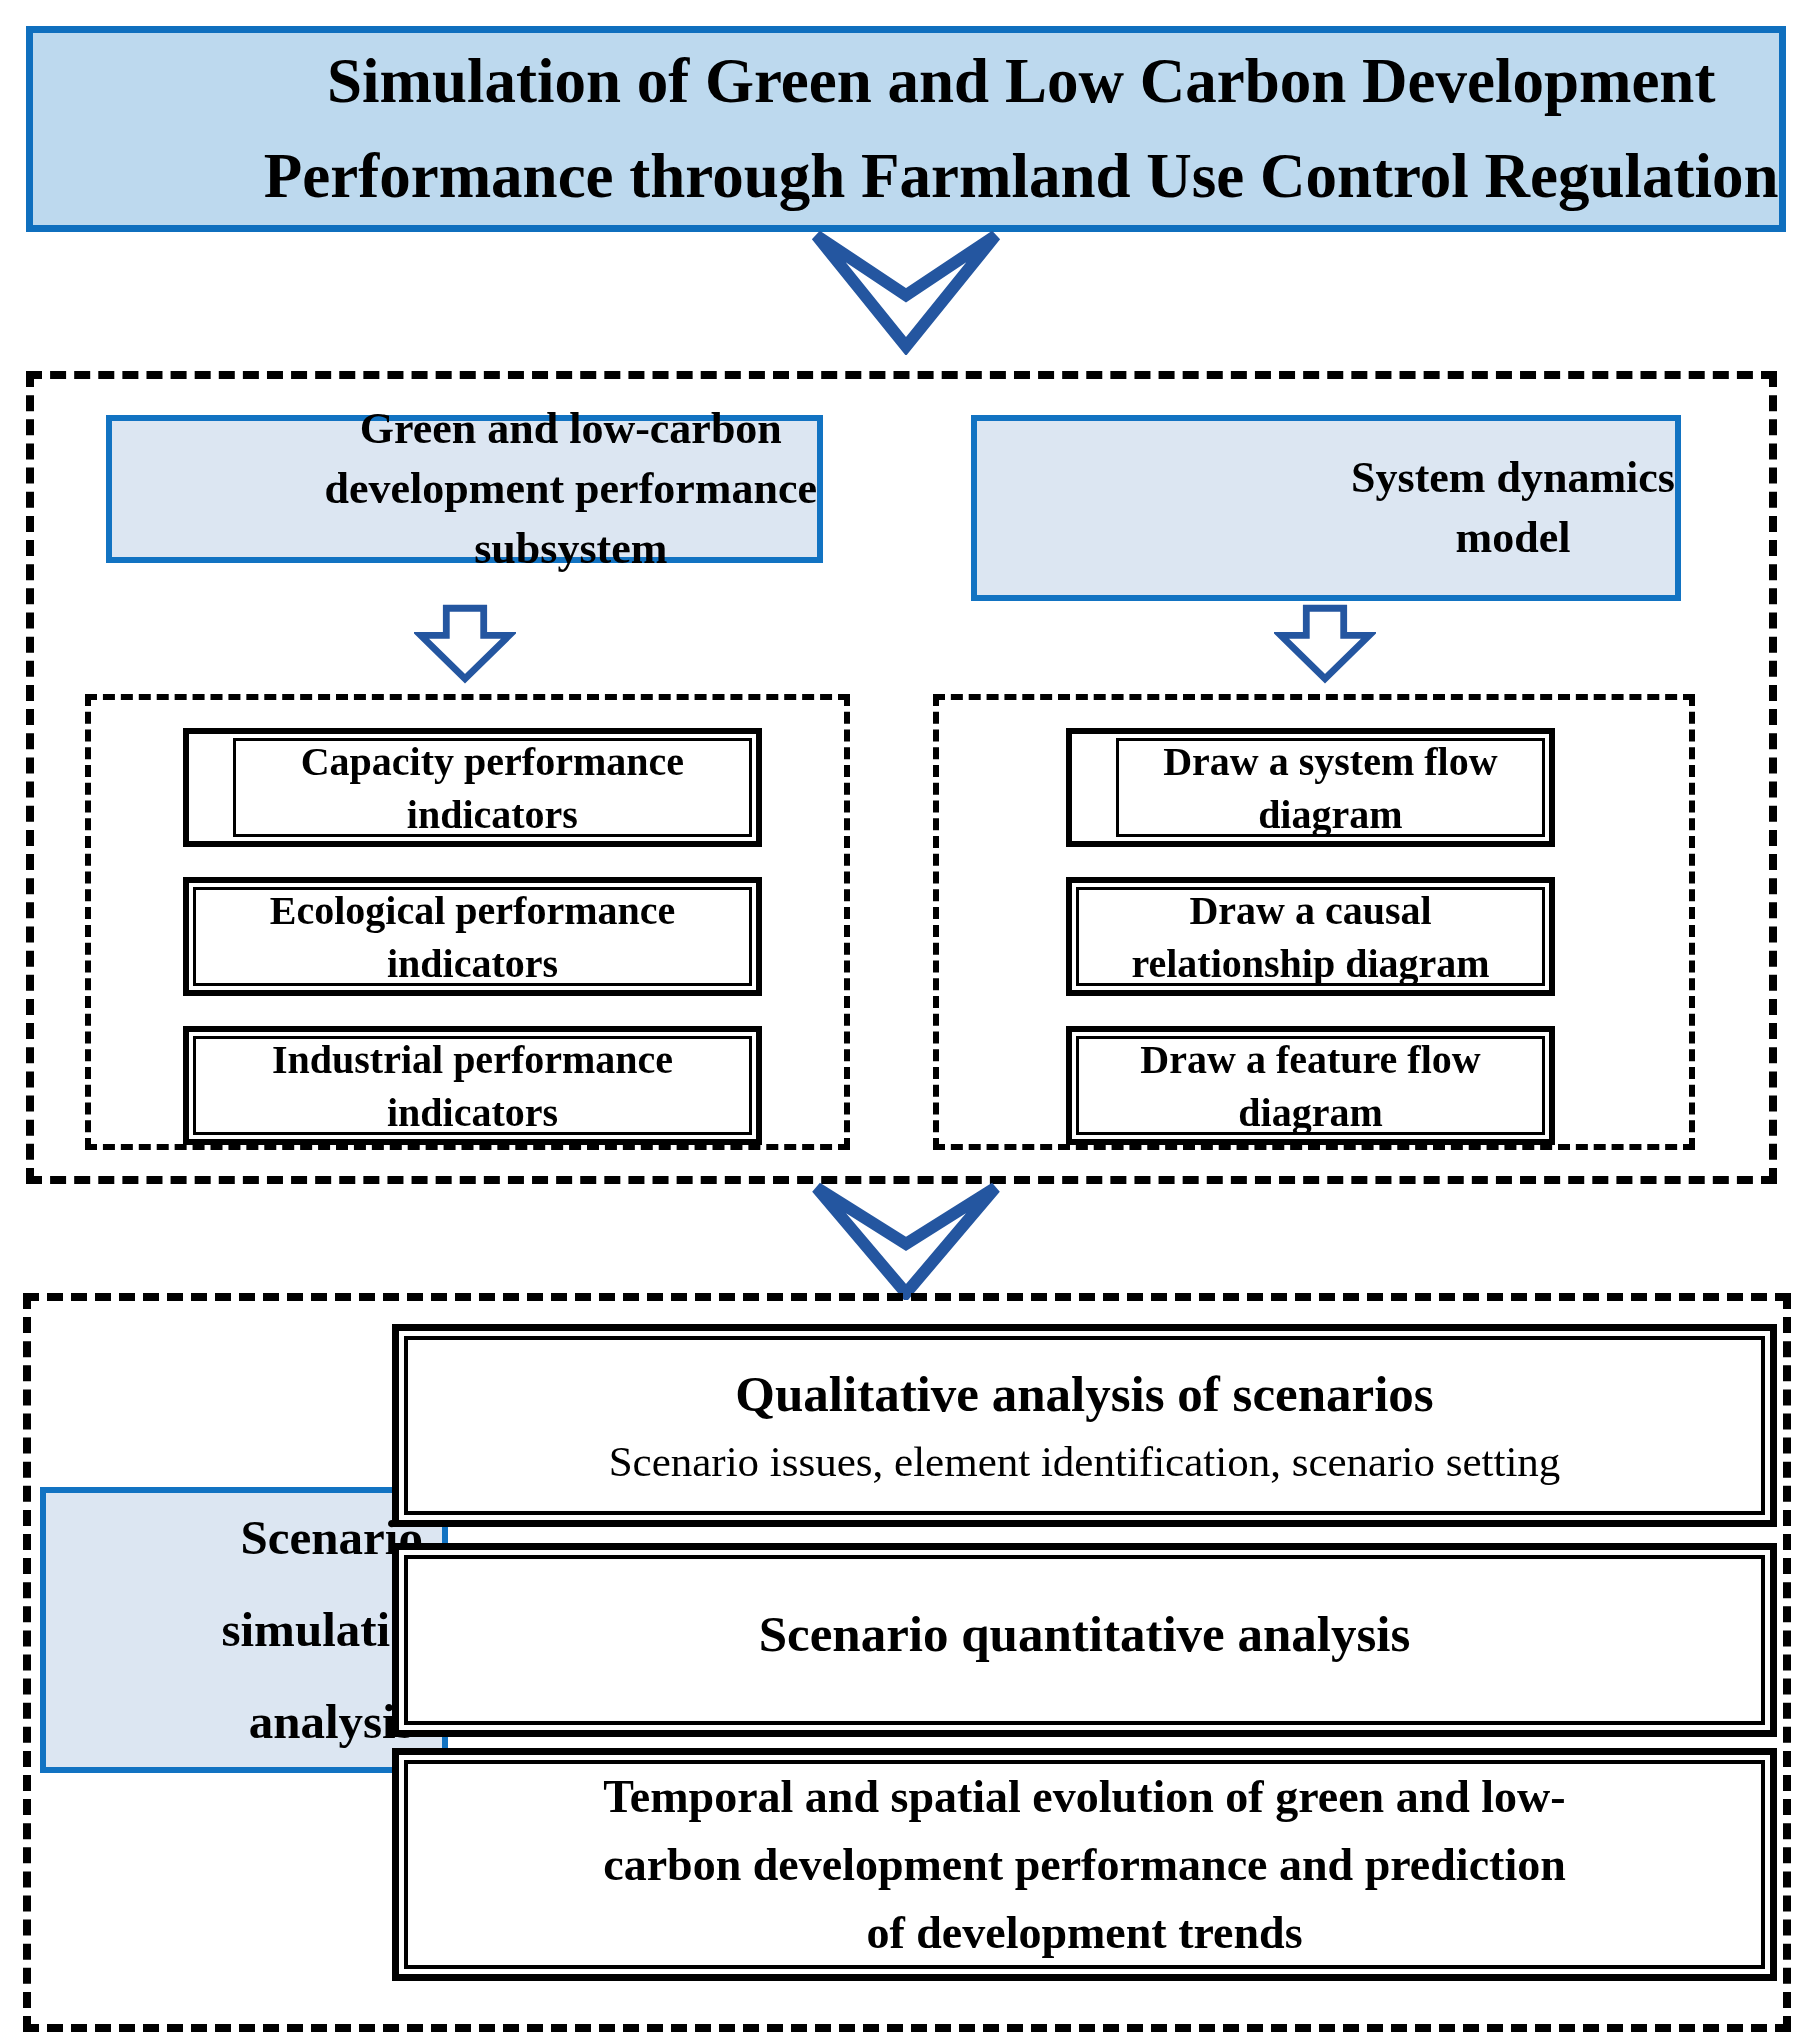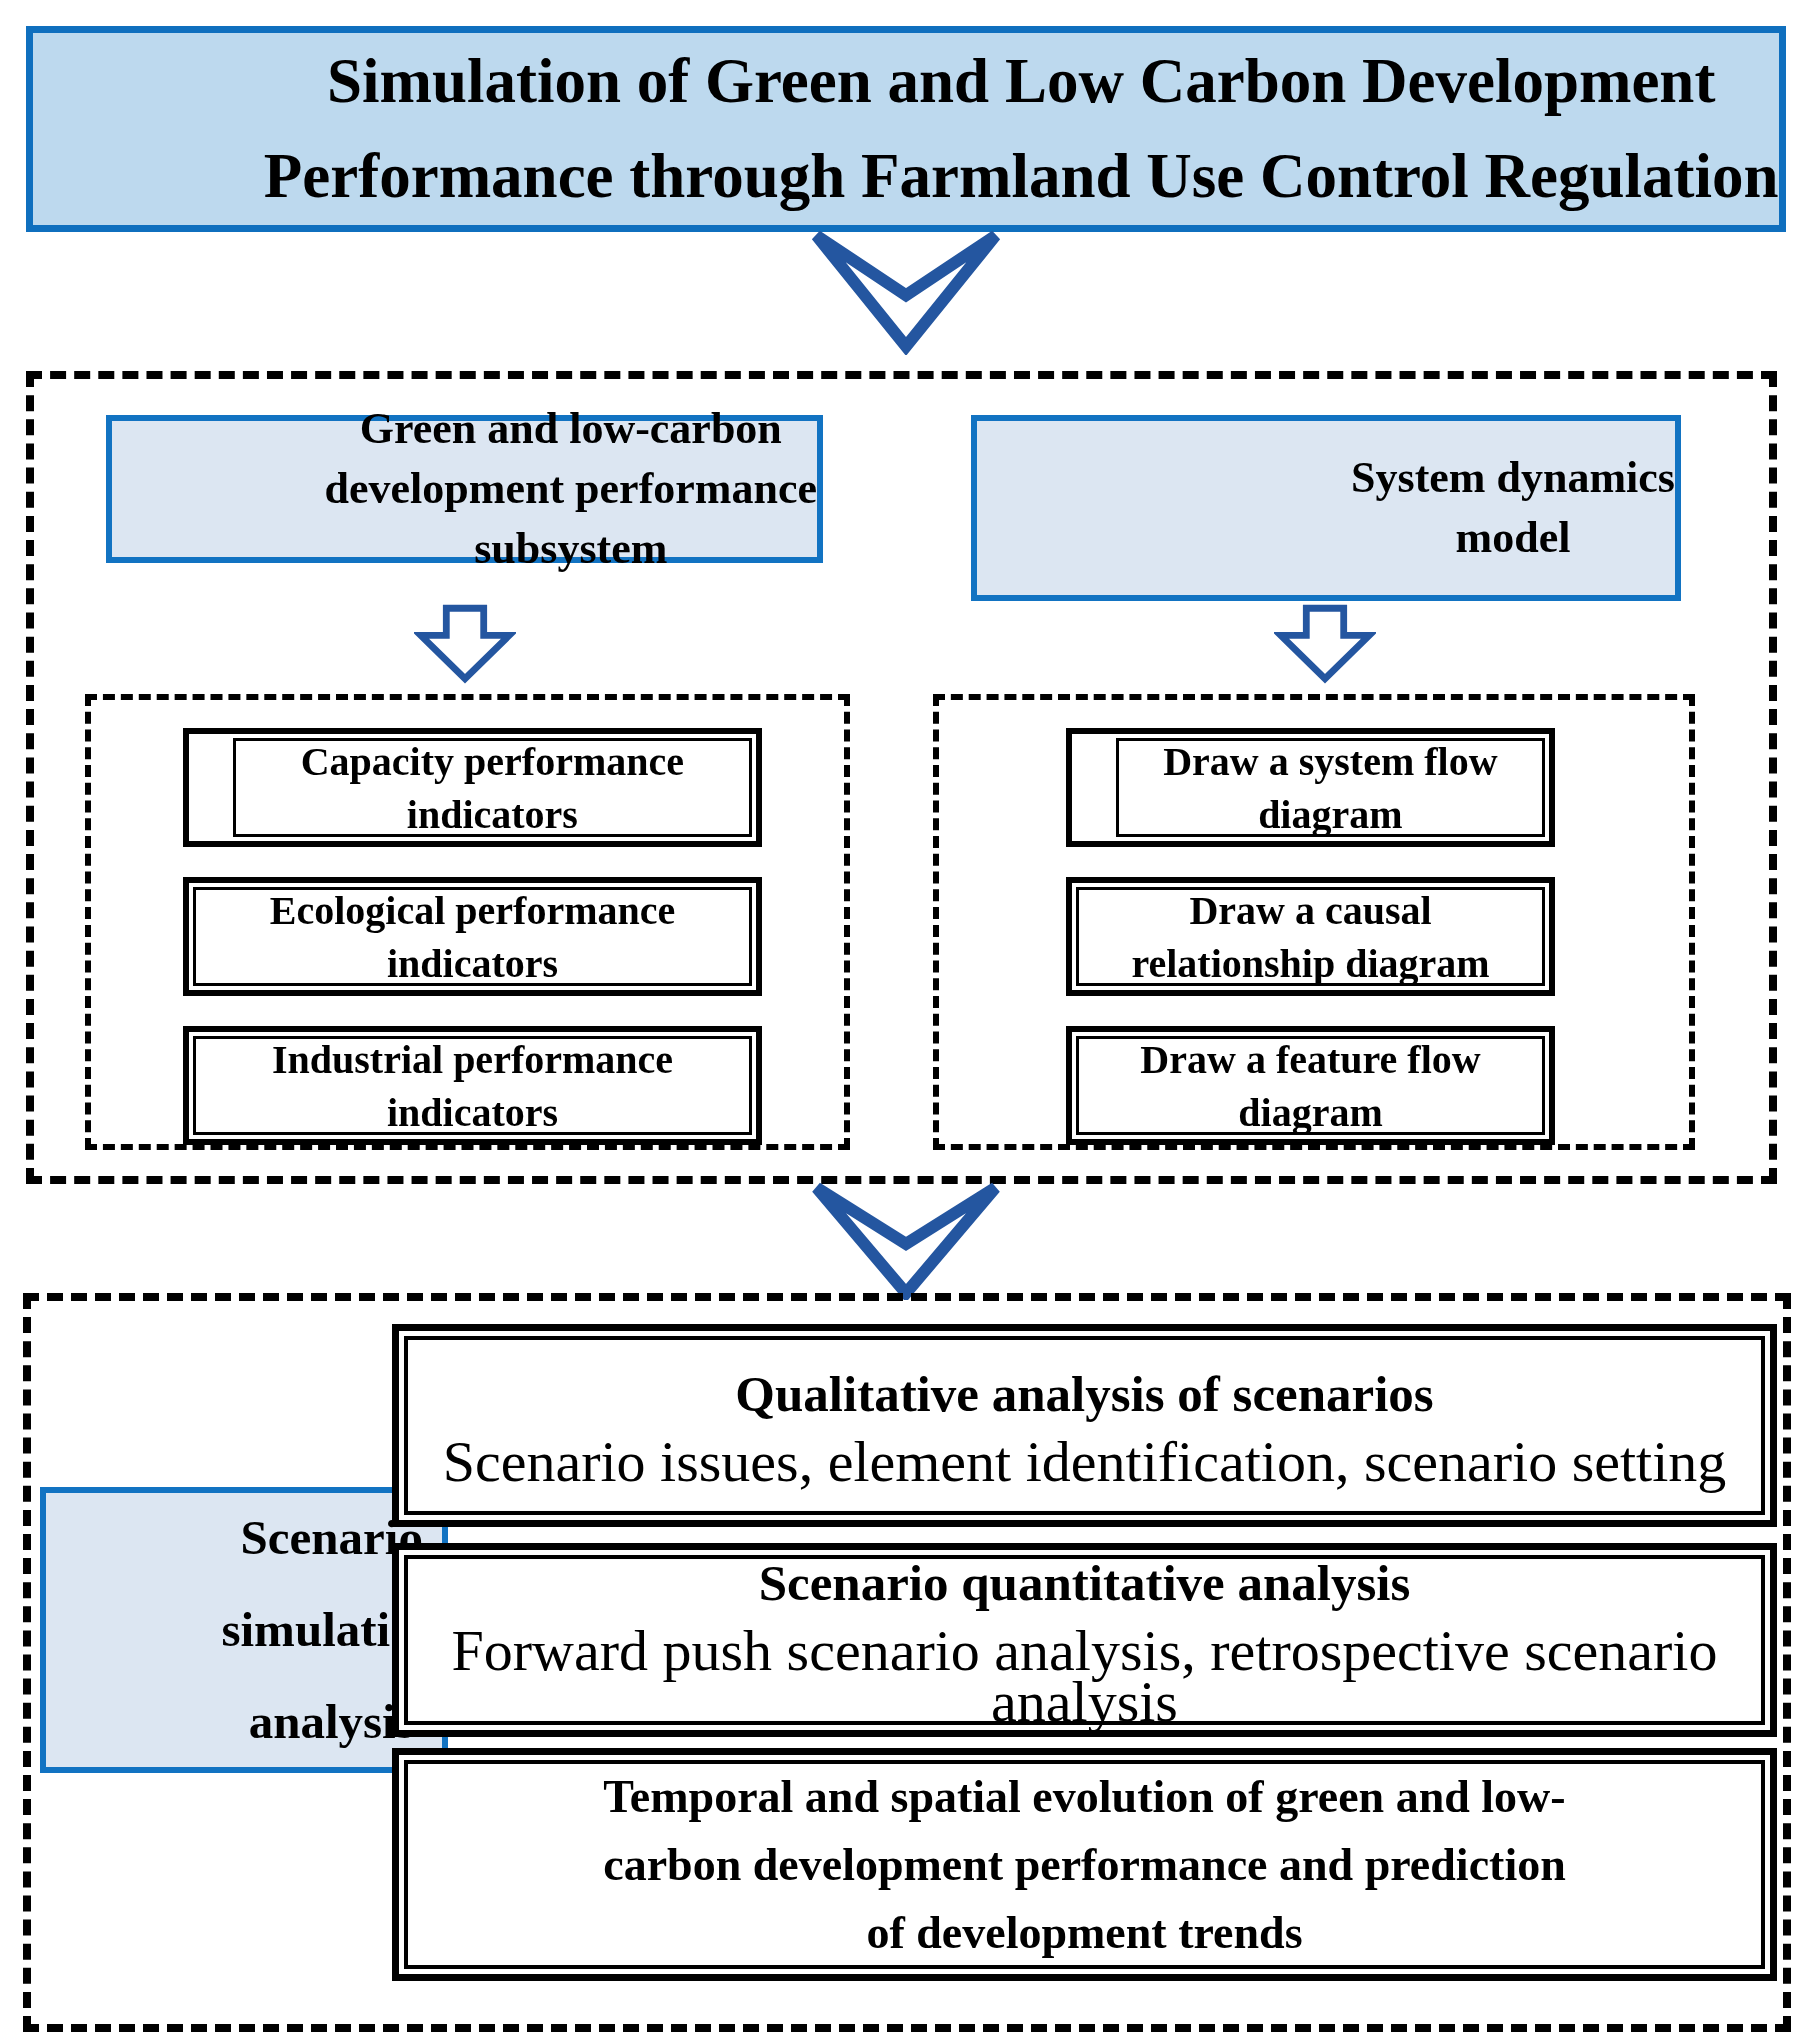--- a/index.html
+++ b/index.html
@@ -58,21 +58,21 @@
   }
   .panel{border:7.7px solid #000;background:#fff;padding:5.1px;left:392px;width:1385px;}
   .panel-inner{
     border:4.3px solid #000;width:100%;height:100%;
     display:flex;flex-direction:column;align-items:center;justify-content:center;text-align:center;
   }
   .p1{top:1324px;height:203px;}
   .p2{top:1543px;height:194px;}
   .p3{top:1748px;height:233px;}
   .panel-title{font-weight:bold;font-size:51px;line-height:61px;margin-bottom:10.2px;}
-  .panel-sub{font-weight:normal;font-size:58px;line-height:51px;}
+  .panel-sub{font-weight:normal;font-size:43px;line-height:51px;}
   .p3-text{font-weight:bold;font-size:46px;line-height:68px;}
 </style>
 </head>
 <body>
 
 <div class="canvas">
 
   <div class="abs title-box center-flex pre">
     <span>Simulation of Green and Low Carbon Development
 Performance through Farmland Use Control Regulation</span>
@@ -154,21 +154,20 @@
   <div class="abs panel p1">
     <div class="panel-inner">
       <div class="panel-title">Qualitative analysis of scenarios</div>
       <div class="panel-sub">Scenario issues, element identification, scenario setting</div>
     </div>
   </div>
 
   <div class="abs panel p2">
     <div class="panel-inner">
       <div class="panel-title">Scenario quantitative analysis</div>
-      <div class="panel-sub">Forward push scenario analysis, retrospective scenario analysis</div>
     </div>
   </div>
 
   <div class="abs panel p3">
     <div class="panel-inner">
       <div class="p3-text pre">Temporal and spatial evolution of green and low-
 carbon development performance and prediction
 of development trends</div>
     </div>
   </div>

